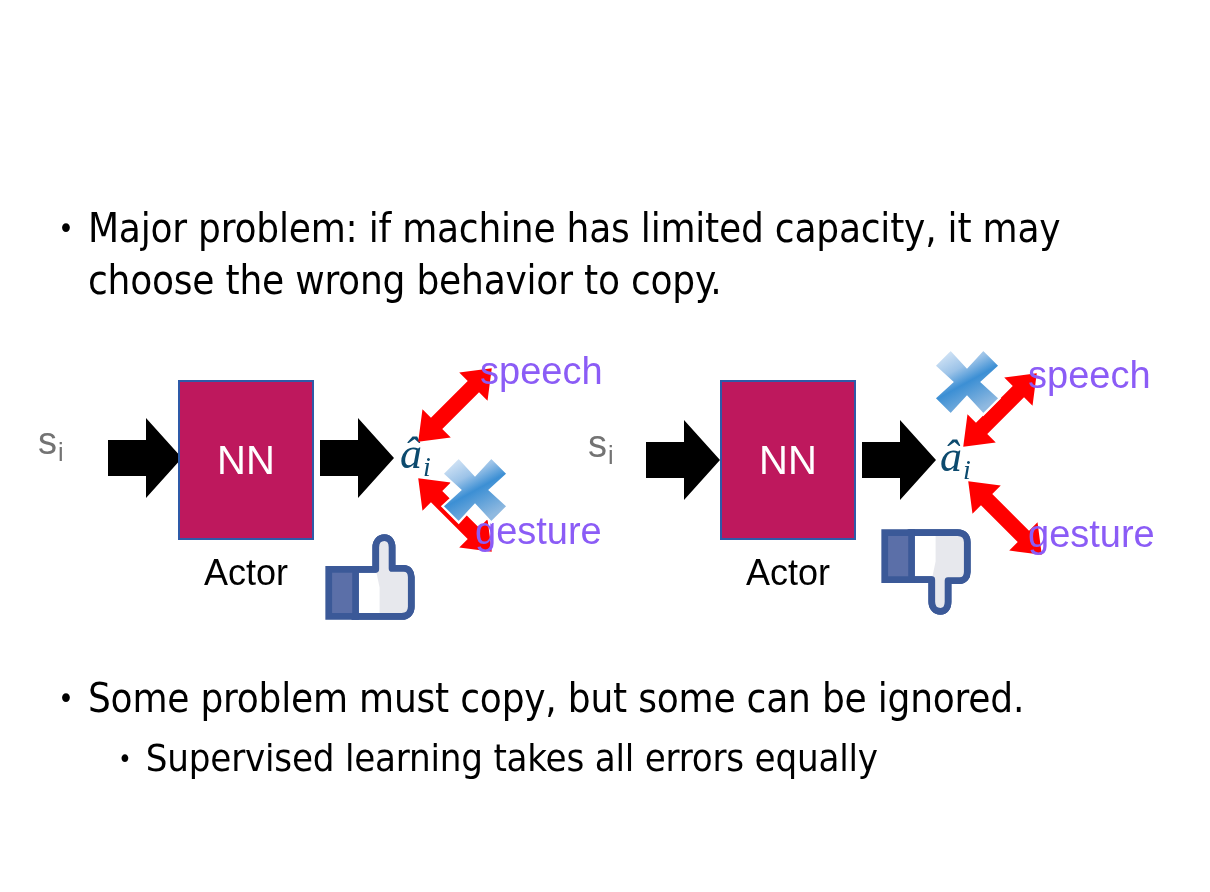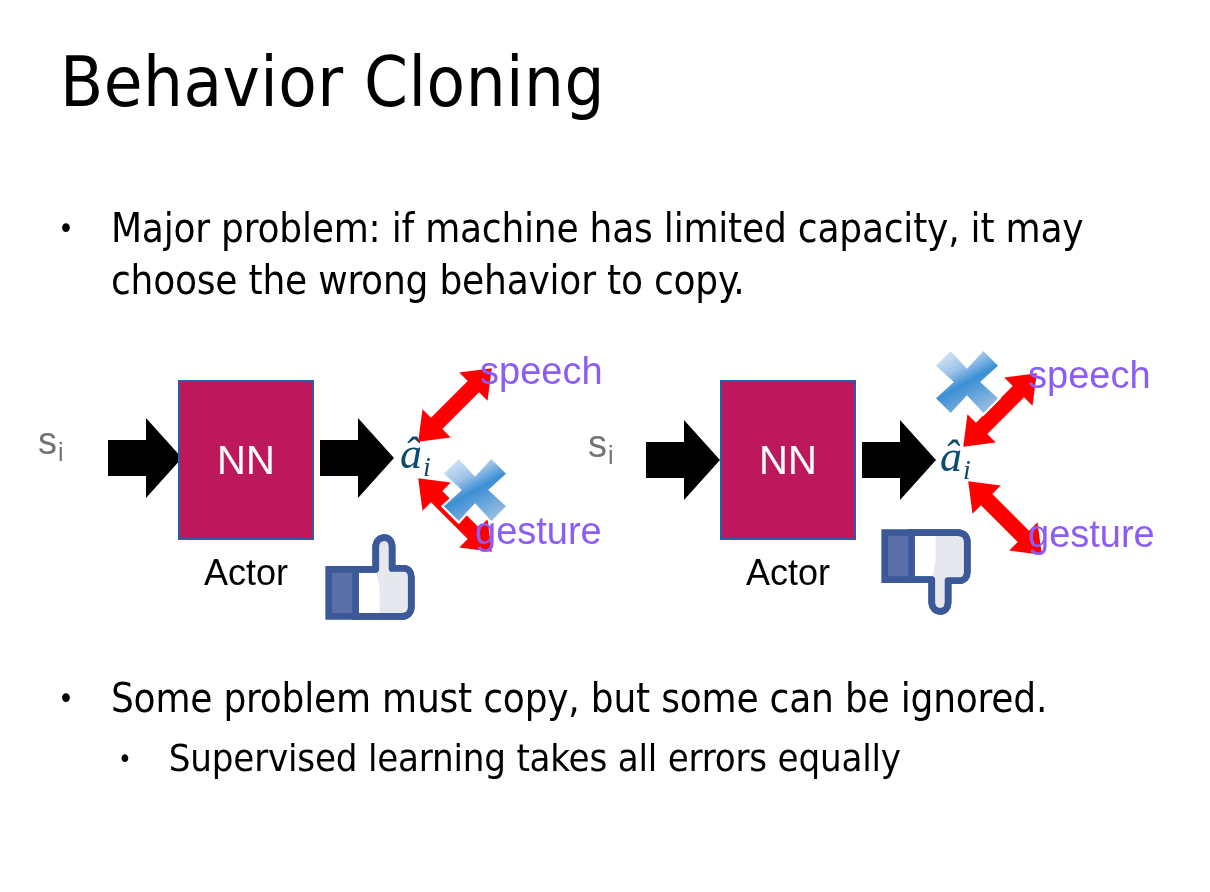--- a/index.html
+++ b/index.html
@@ -47,21 +47,20 @@
     flex: 0 0 auto;
     font-size: 30px;
     line-height: 1;
     margin-right: 14px;
     padding-top: 12px;
   }
   .bullet-text {
     font-size: 40px;
     line-height: 1.3;
     letter-spacing: -0.2px;
-    margin-left: 23px;
   }
 
   #bullet-1 { left: 58px;  top: 202px;  width: 1090px; }
   #bullet-2 { left: 58px;  top: 672px;  width: 1120px; }
   #bullet-3 { left: 118px; top: 734px;  width: 1060px; }
 
   #bullet-3 .bullet-dot { font-size: 26px; padding-top: 12px; }
   #bullet-3 .bullet-text { font-size: 38px; }
 
   
@@ -160,21 +159,20 @@
     position: absolute;
     width: 96px;
     height: 96px;
   }
 </style>
 </head>
 <body>
 
 <div id="slide">
 
-  <div id="slide-title">Behavior Cloning</div>
 
   <div class="bullet-row" id="bullet-1">
     <span class="bullet-dot">•</span>
     <span class="bullet-text">Major problem: if machine has limited capacity, it may choose the wrong behavior to copy.</span>
   </div>
 
   <div class="diagram" id="diagram-left">
 
     <span class="state-label" style="left:28px; top:82px;"><span>s</span><span class="sub">i</span></span>
 

